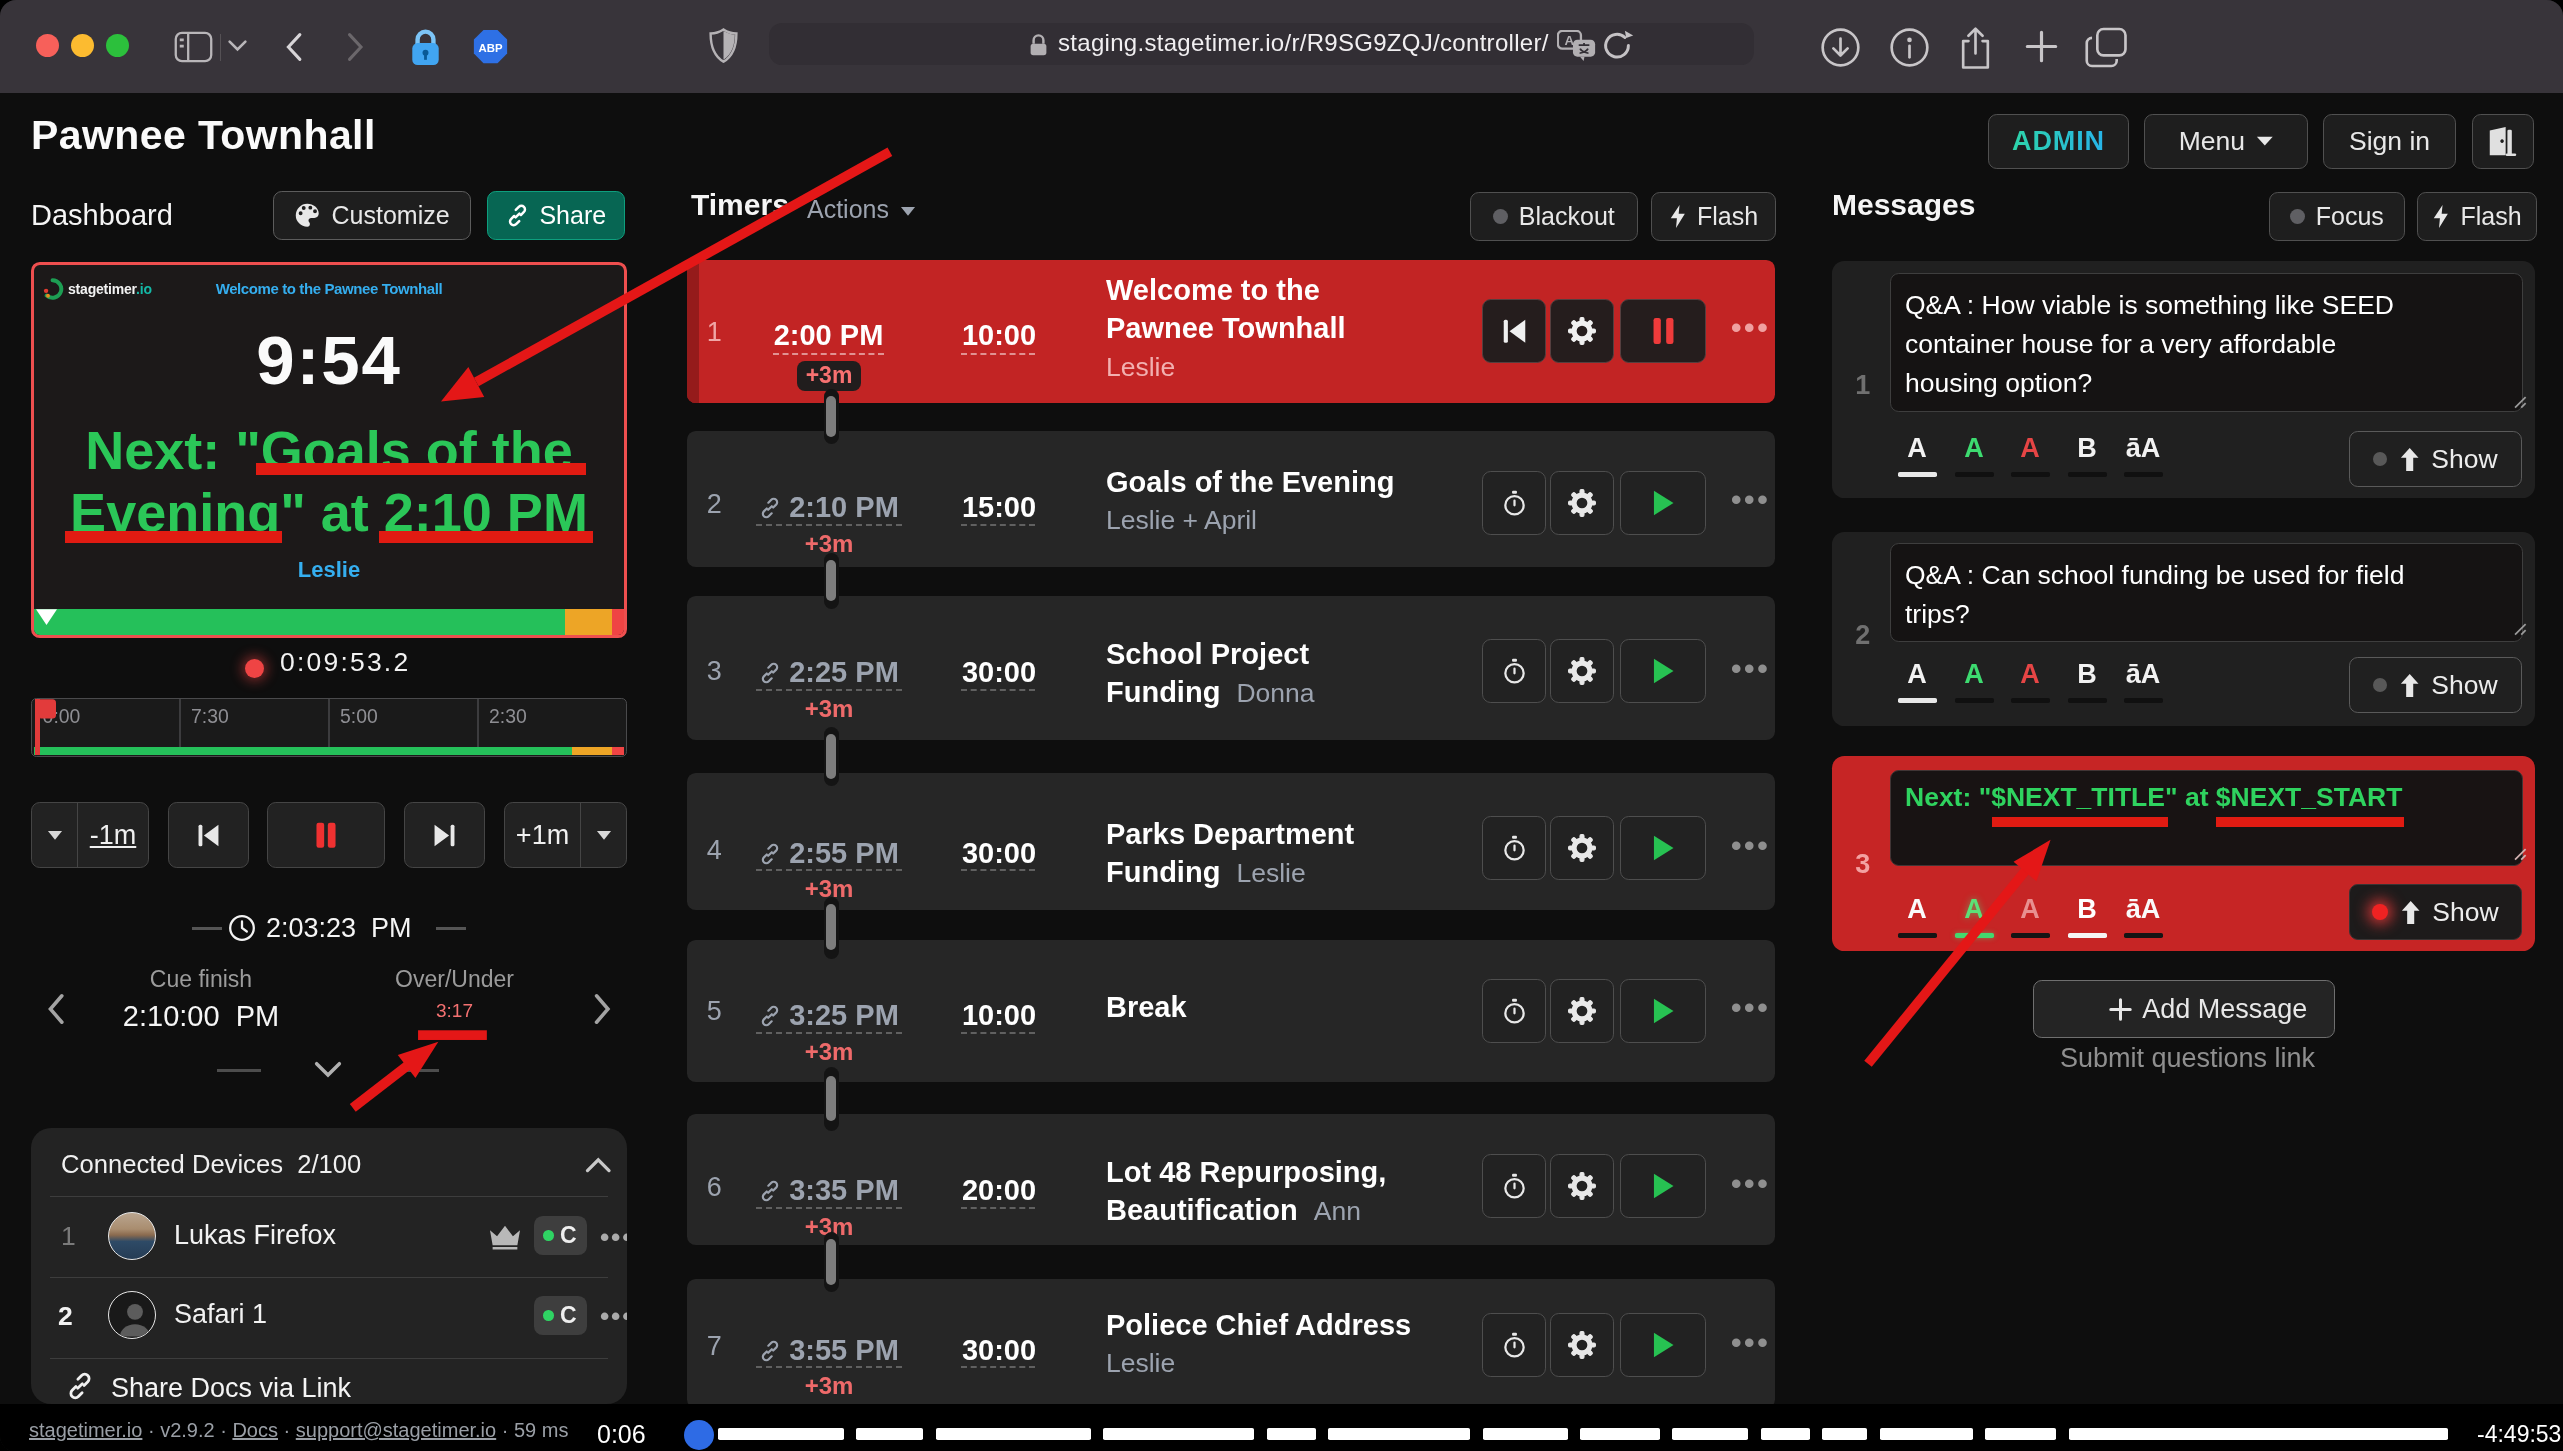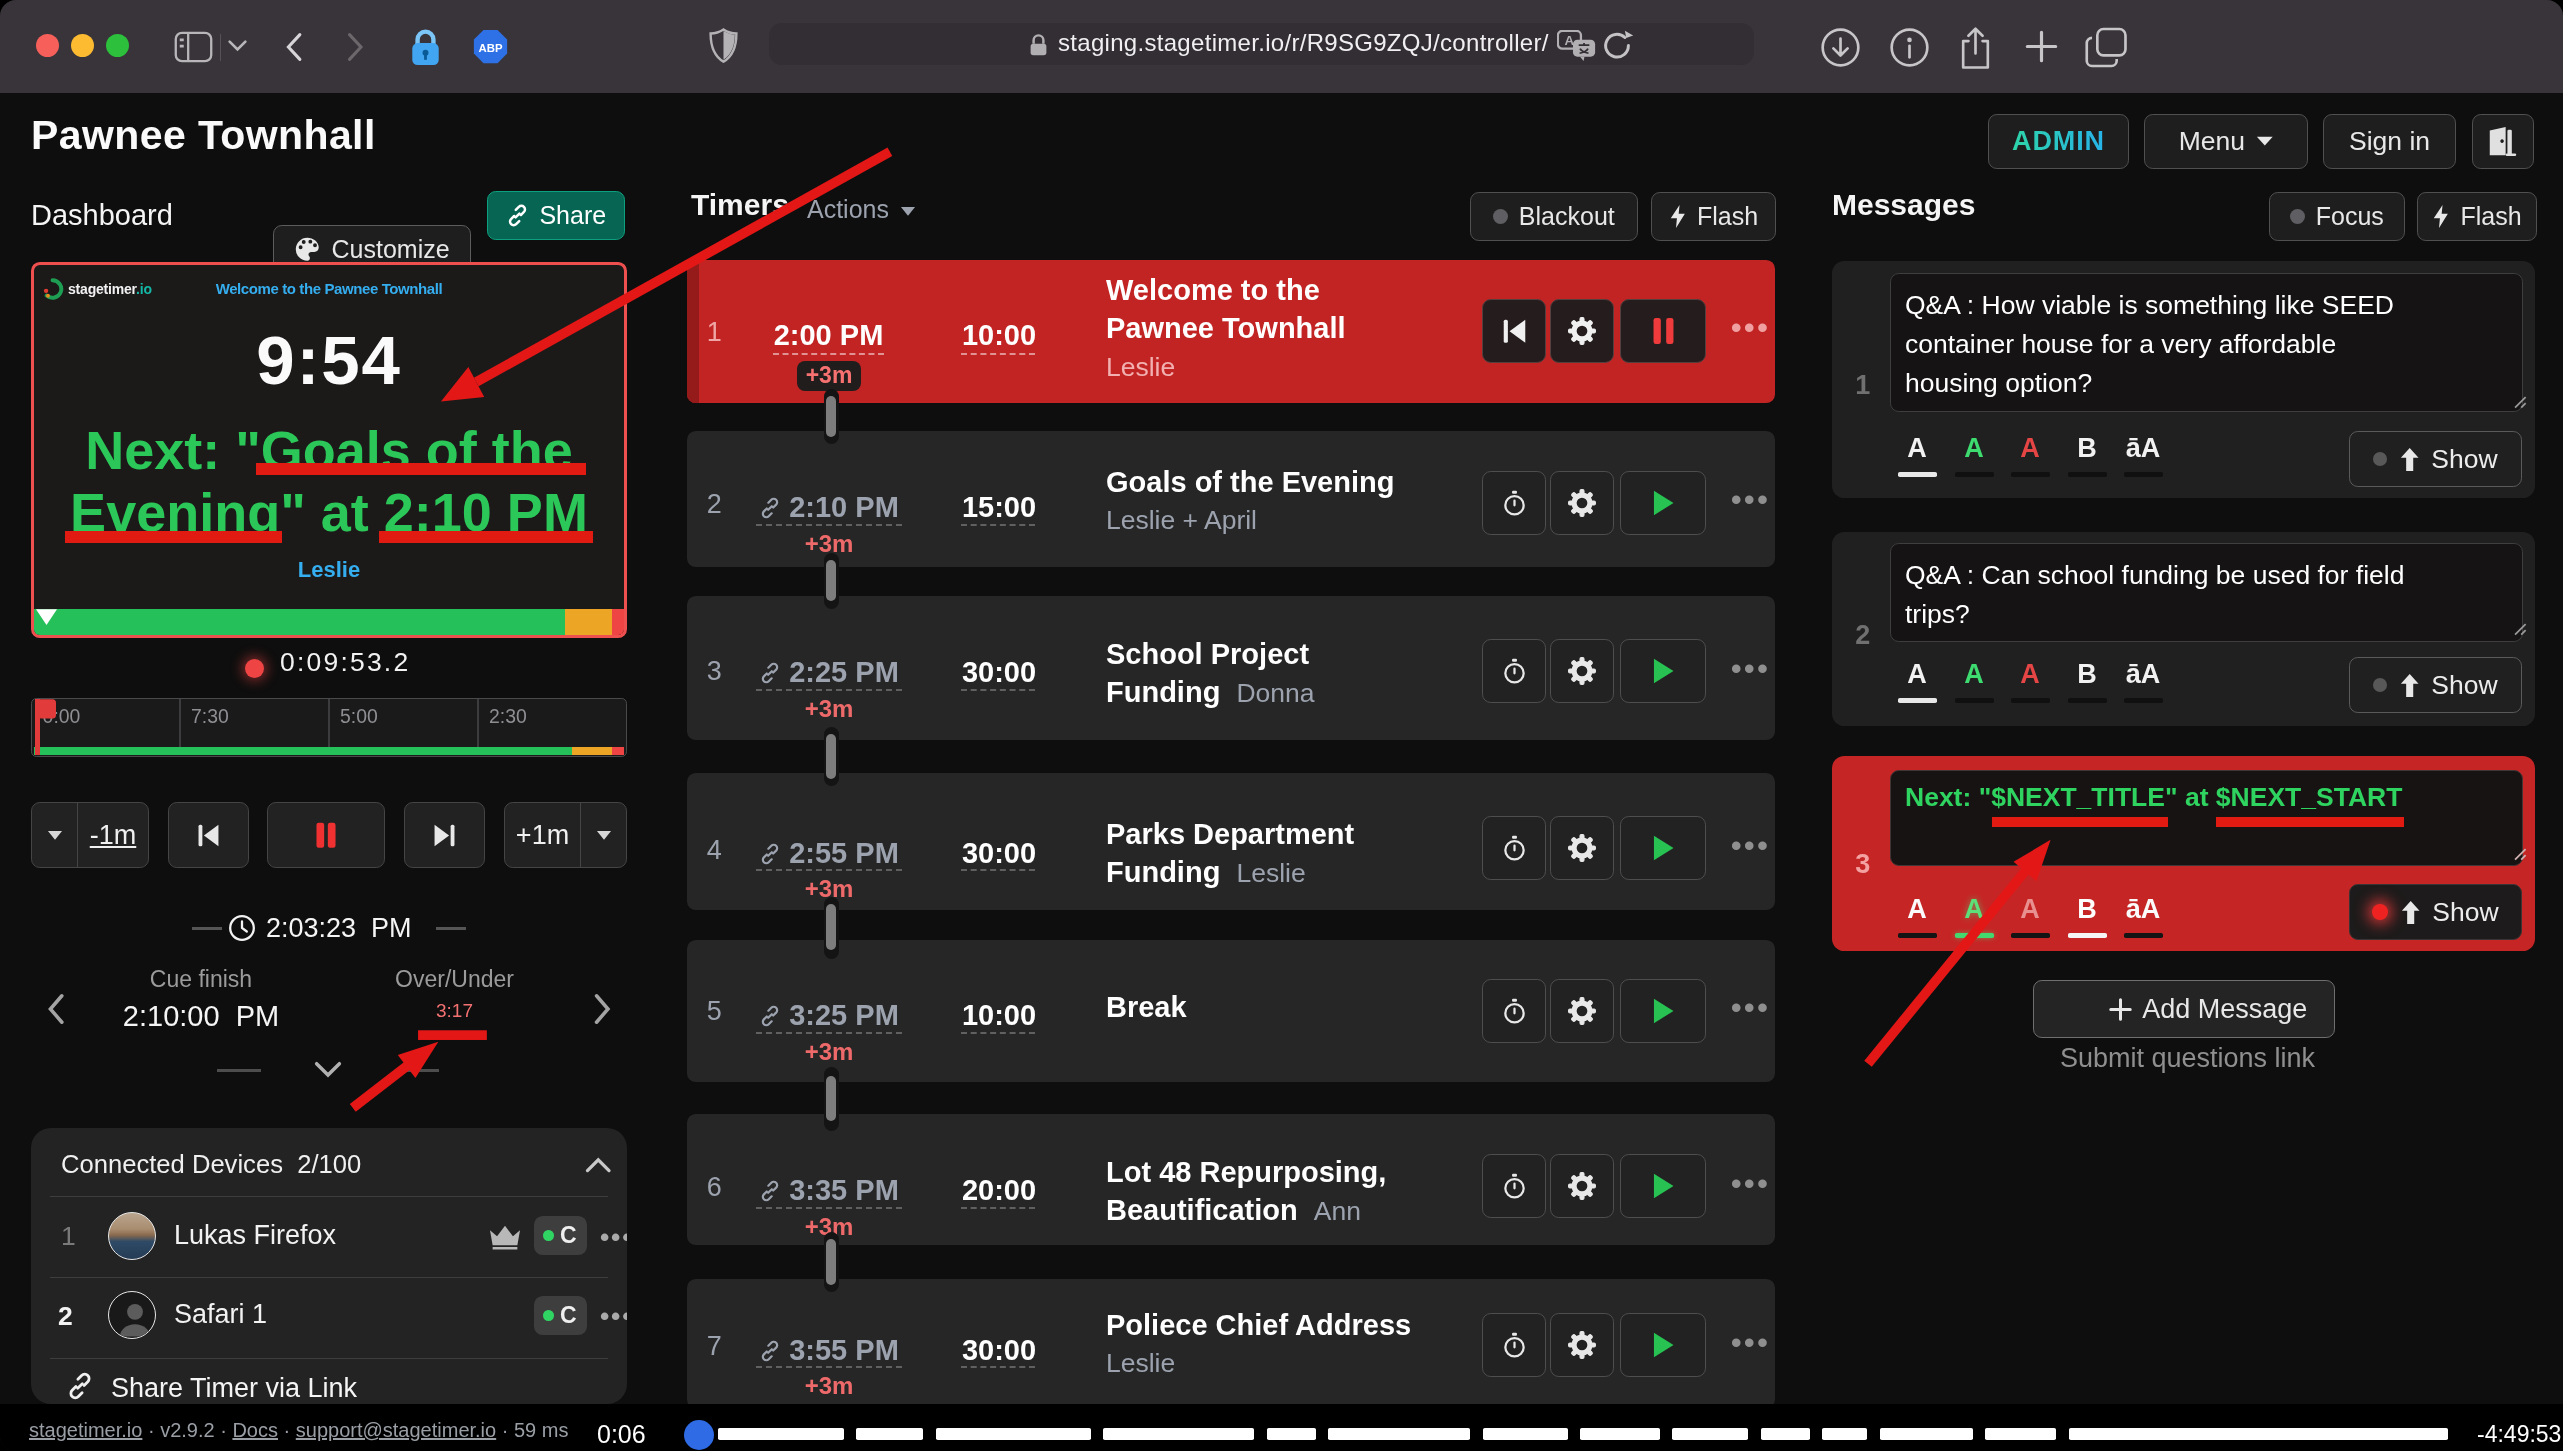--- a/index.html
+++ b/index.html
@@ -169,21 +169,21 @@
     <div class="btn" style="left:2323px;top:21px;width:133px;height:55px;font-size:26.5px;">Sign in</div>
     <div class="btn" style="left:2472px;top:21px;width:62px;height:55px;">
       <svg width="30" height="32" viewBox="0 0 34 36" fill="#e0e0e0">
           <path d="M2 33 L2 5 L20 1 L20 33 Z M16 15 a2 2 0 1 1 -0.1 0 Z" fill-rule="evenodd"></path>
           <rect x="22" y="4" width="5" height="29" rx="1.5"></rect>
           <rect x="20" y="31" width="12" height="3" rx="1.5"></rect>
         </svg>
     </div>
 
     <div class="sechead" style="left:31px;top:106px;font-weight:normal;font-size:29px;">Dashboard</div>
-    <div class="btn" style="left:273px;top:98px;width:198px;height:49px;font-size:25px;border-color:#5c5c5c;margin-top:34px;">
+    <div class="btn" style="left:273px;top:98px;width:198px;height:49px;font-size:25px;border-color:#5c5c5c;">
       <svg width="26.5" height="26.5" viewBox="0 0 30 30" fill="#e8e8e8">
           <path d="M15 2 a13 13 0 1 0 0 26 c2 0 3-1.3 3-3 c0-0.8-0.3-1.5-0.8-2 c-0.5-0.6-0.8-1.2-0.8-2 c0-1.7 1.3-3 3-3 h3.6 c2.8 0 5-2.2 5-5 C28 7 22 2 15 2 Z M7.5 15 a2.2 2.2 0 1 1 0-4.4 a2.2 2.2 0 0 1 0 4.4 Z M11 9 a2.2 2.2 0 1 1 0-4.4 a2.2 2.2 0 0 1 0 4.4 Z M18.5 8.6 a2.2 2.2 0 1 1 0-4.4 a2.2 2.2 0 0 1 0 4.4 Z M23.8 12.6 a2.2 2.2 0 1 1 0-4.4 a2.2 2.2 0 0 1 0 4.4 Z"></path>
         </svg>
       Customize
     </div>
     <div class="btn" style="left:487px;top:98px;width:138px;height:49px;font-size:25px;background:#076653;border-color:#0e9f7e;color:#fff;">
       <svg width="23" height="23" viewBox="0 0 24 24" fill="none" stroke="#fff" stroke-width="2.6" stroke-linecap="round">
           <path d="M10 14 L14 10 M8.5 12.5 l-3.2 3.2 a3.7 3.7 0 0 0 5.3 5.3 l3.2-3.2 M15.5 11.5 l3.2-3.2 a3.7 3.7 0 0 0 -5.3-5.3 l-3.2 3.2"></path>
         </svg>
       Share
@@ -317,21 +317,21 @@
       </div>
       <div class="abs" style="left:143px;top:171px;font-size:27px;color:#f2f2f2;">Safari 1</div>
       <div class="abs" style="left:503px;top:168px;width:53px;height:39px;background:#3e3e3e;border-radius:8.8px;"></div>
       <div class="abs" style="left:512px;top:182px;width:10.6px;height:10.6px;border-radius:50%;background:#2fd463;"></div>
       <div class="abs" style="left:529px;top:174px;font-size:23px;font-weight:bold;color:#efefef;">C</div>
       <div class="abs" style="left:569px;top:184px;color:#aaa;font-size:26.5px;letter-spacing:1.8px;font-weight:bold;line-height:8.8px;">•••</div>
       <div class="drow" style="top:230px;"></div>
       <svg class="abs" style="left:35px;top:244px;" width="28" height="28" viewBox="0 0 24 24" fill="none" stroke="#f0f0f0" stroke-width="2.4" stroke-linecap="round">
           <path d="M10 14 L14 10 M8.5 12.5 l-3.2 3.2 a3.7 3.7 0 0 0 5.3 5.3 l3.2-3.2 M15.5 11.5 l3.2-3.2 a3.7 3.7 0 0 0 -5.3-5.3 l-3.2 3.2"></path>
         </svg>
-      <div class="abs" style="left:80px;top:245px;font-size:27px;color:#f5f5f5;">Share Timer via Link</div>
+      <div class="abs" style="left:80px;top:245px;font-size:27px;color:#f5f5f5;">Share Docs via Link</div>
     </div>
 
     <div class="abs" style="left:29px;top:1327px;font-size:20px;color:#9a9fa6;">
       <span style="text-decoration:underline;">stagetimer.io</span> · v2.9.2 · <span style="text-decoration:underline;">Docs</span> · <span style="text-decoration:underline;">support@stagetimer.io</span> · 59 ms
     </div>
 
     <div class="sechead" style="left:691px;top:95px;">Timers</div>
     <div class="abs" style="left:807px;top:102px;font-size:25px;color:#9ca3af;">Actions</div>
     <svg class="abs" style="left:900px;top:113px;" width="16" height="10.6" viewBox="0 0 18 12">
         <path d="M1 1 L9 11 L17 1 Z" fill="#9ca3af"></path>

